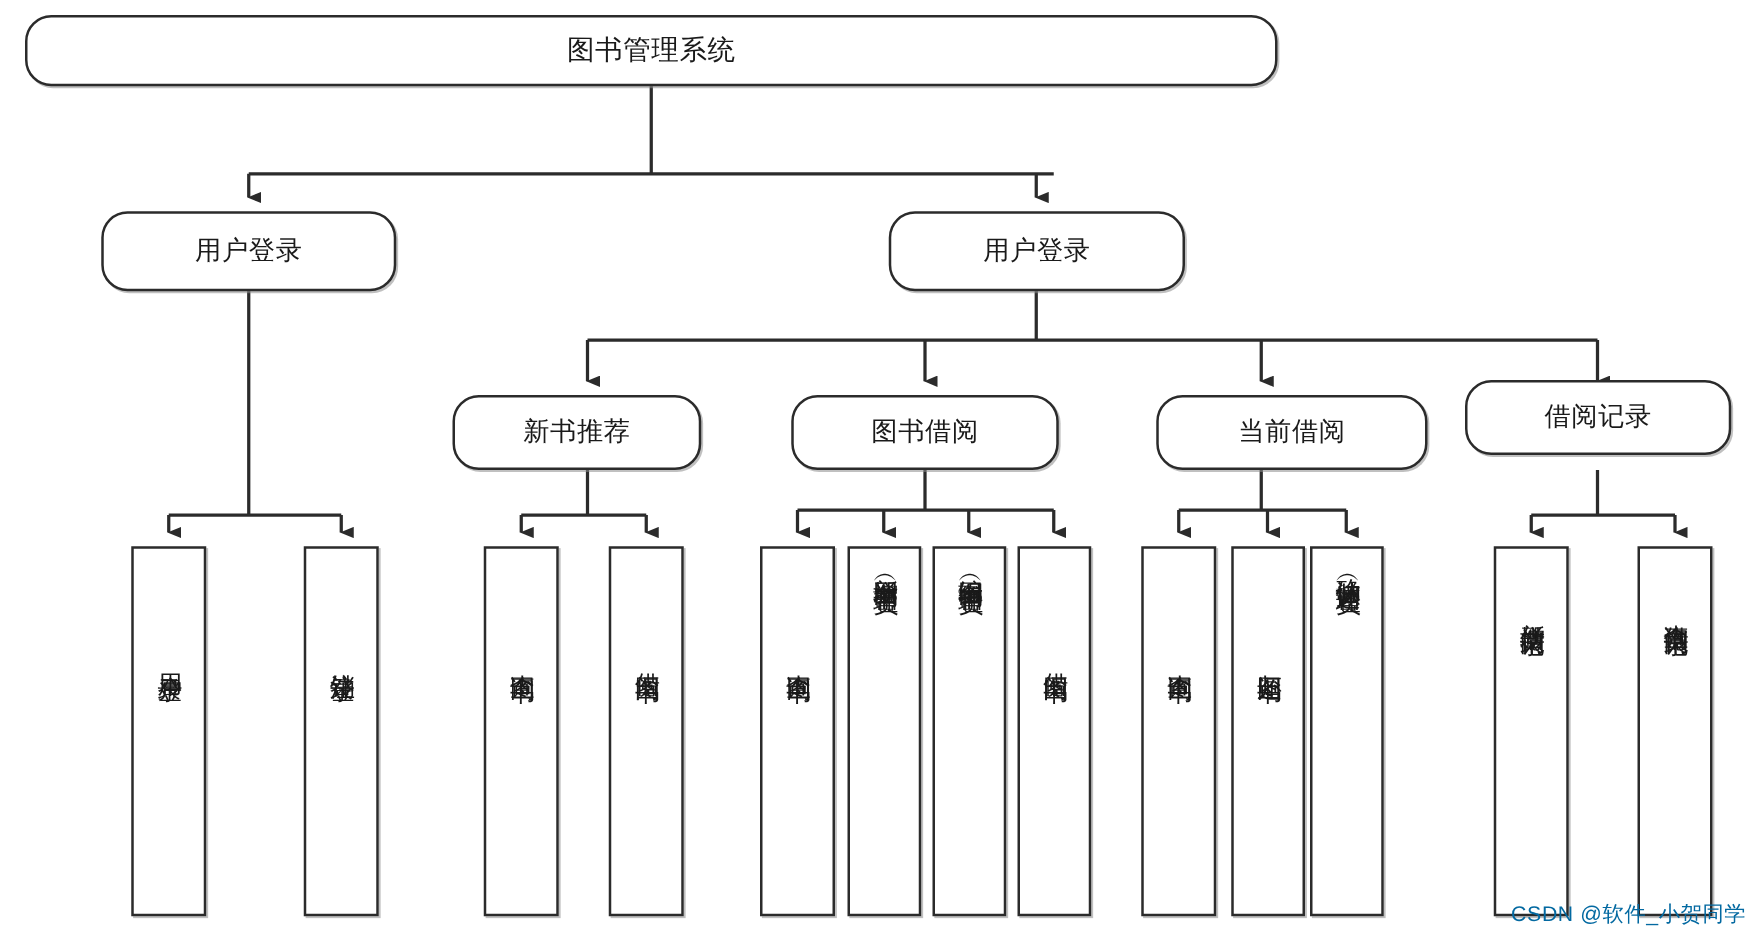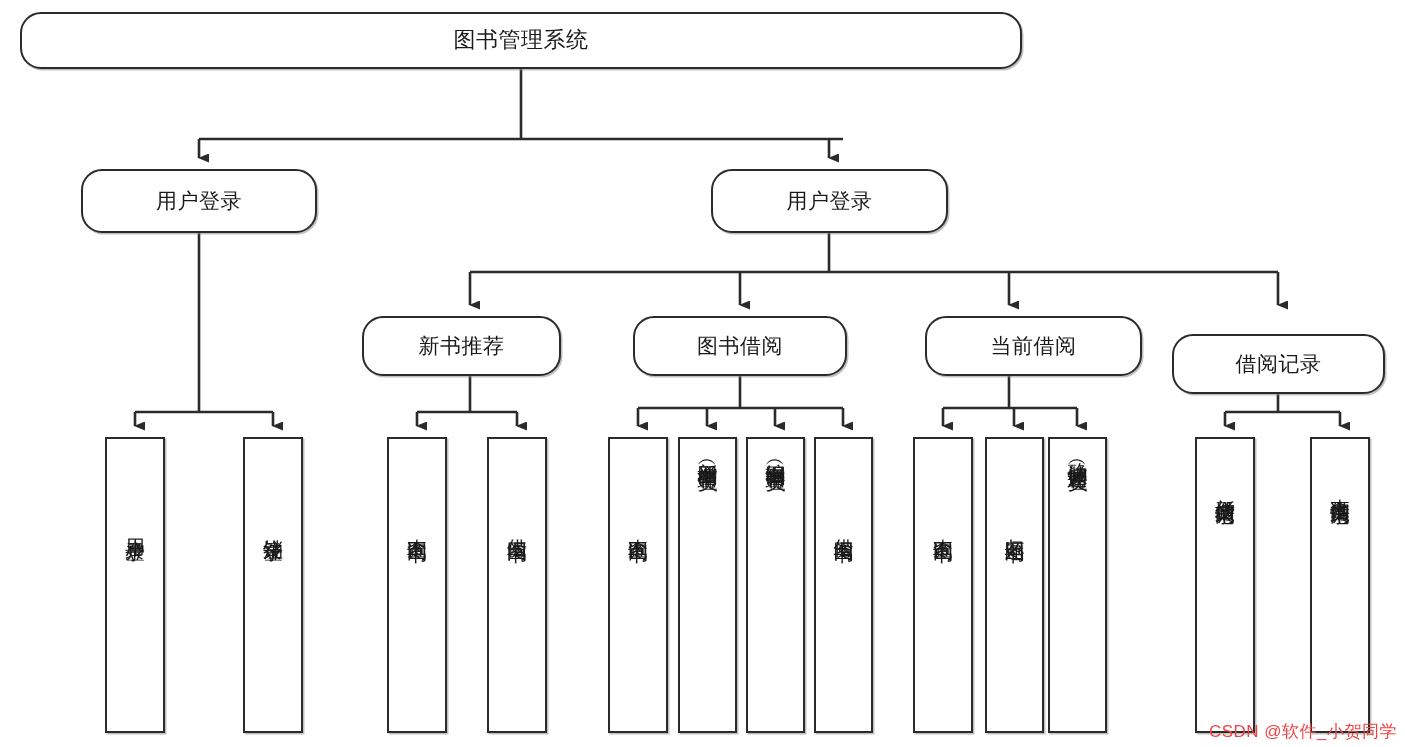--- a/index.html
+++ b/index.html
@@ -57,21 +57,21 @@
     line-height: 1.45;
     letter-spacing: 1.5px;
     white-space: nowrap;
     color: #1a1a1a;
   }
   #watermark {
     position: absolute;
     right: 8px;
     bottom: 4px;
     font-size: 17px;
-    color: #ef4444;
+    color: #0369a1;
     letter-spacing: 0.5px;
     white-space: nowrap;
     user-select: none;
   }
 </style>
 </head>
 <body>
 
 <div id="canvas">
 
@@ -138,21 +138,21 @@
 
   <div class="node horiz" style="left:362px; top:316px; width:199px; height:60px;">
     <span>新书推荐</span>
   </div>
   <div class="node horiz" style="left:633px; top:316px; width:214px; height:60px;text-align:center;">
     <span>图书借阅</span>
   </div>
   <div class="node horiz" style="left:901px; top:316px; width:217px; height:60px;margin-left:24px;">
     <span>当前借阅</span>
   </div>
-  <div class="node horiz" style="left:1172px; top:334px; width:213px; height:60px;">
+  <div class="node horiz" style="left:1172px; top:304px; width:213px; height:60px;">
     <span>借阅记录</span>
   </div>
 
   <div class="node vert" style="left:105px; top:437px; width:60px; height:296px; padding-top:84px;">
     <span class="vtext">用户登录</span>
   </div>
   <div class="node vert" style="left:243px; top:437px; width:60px; height:296px; padding-top:84px;">
     <span class="vtext">注销登录</span>
   </div>
 

